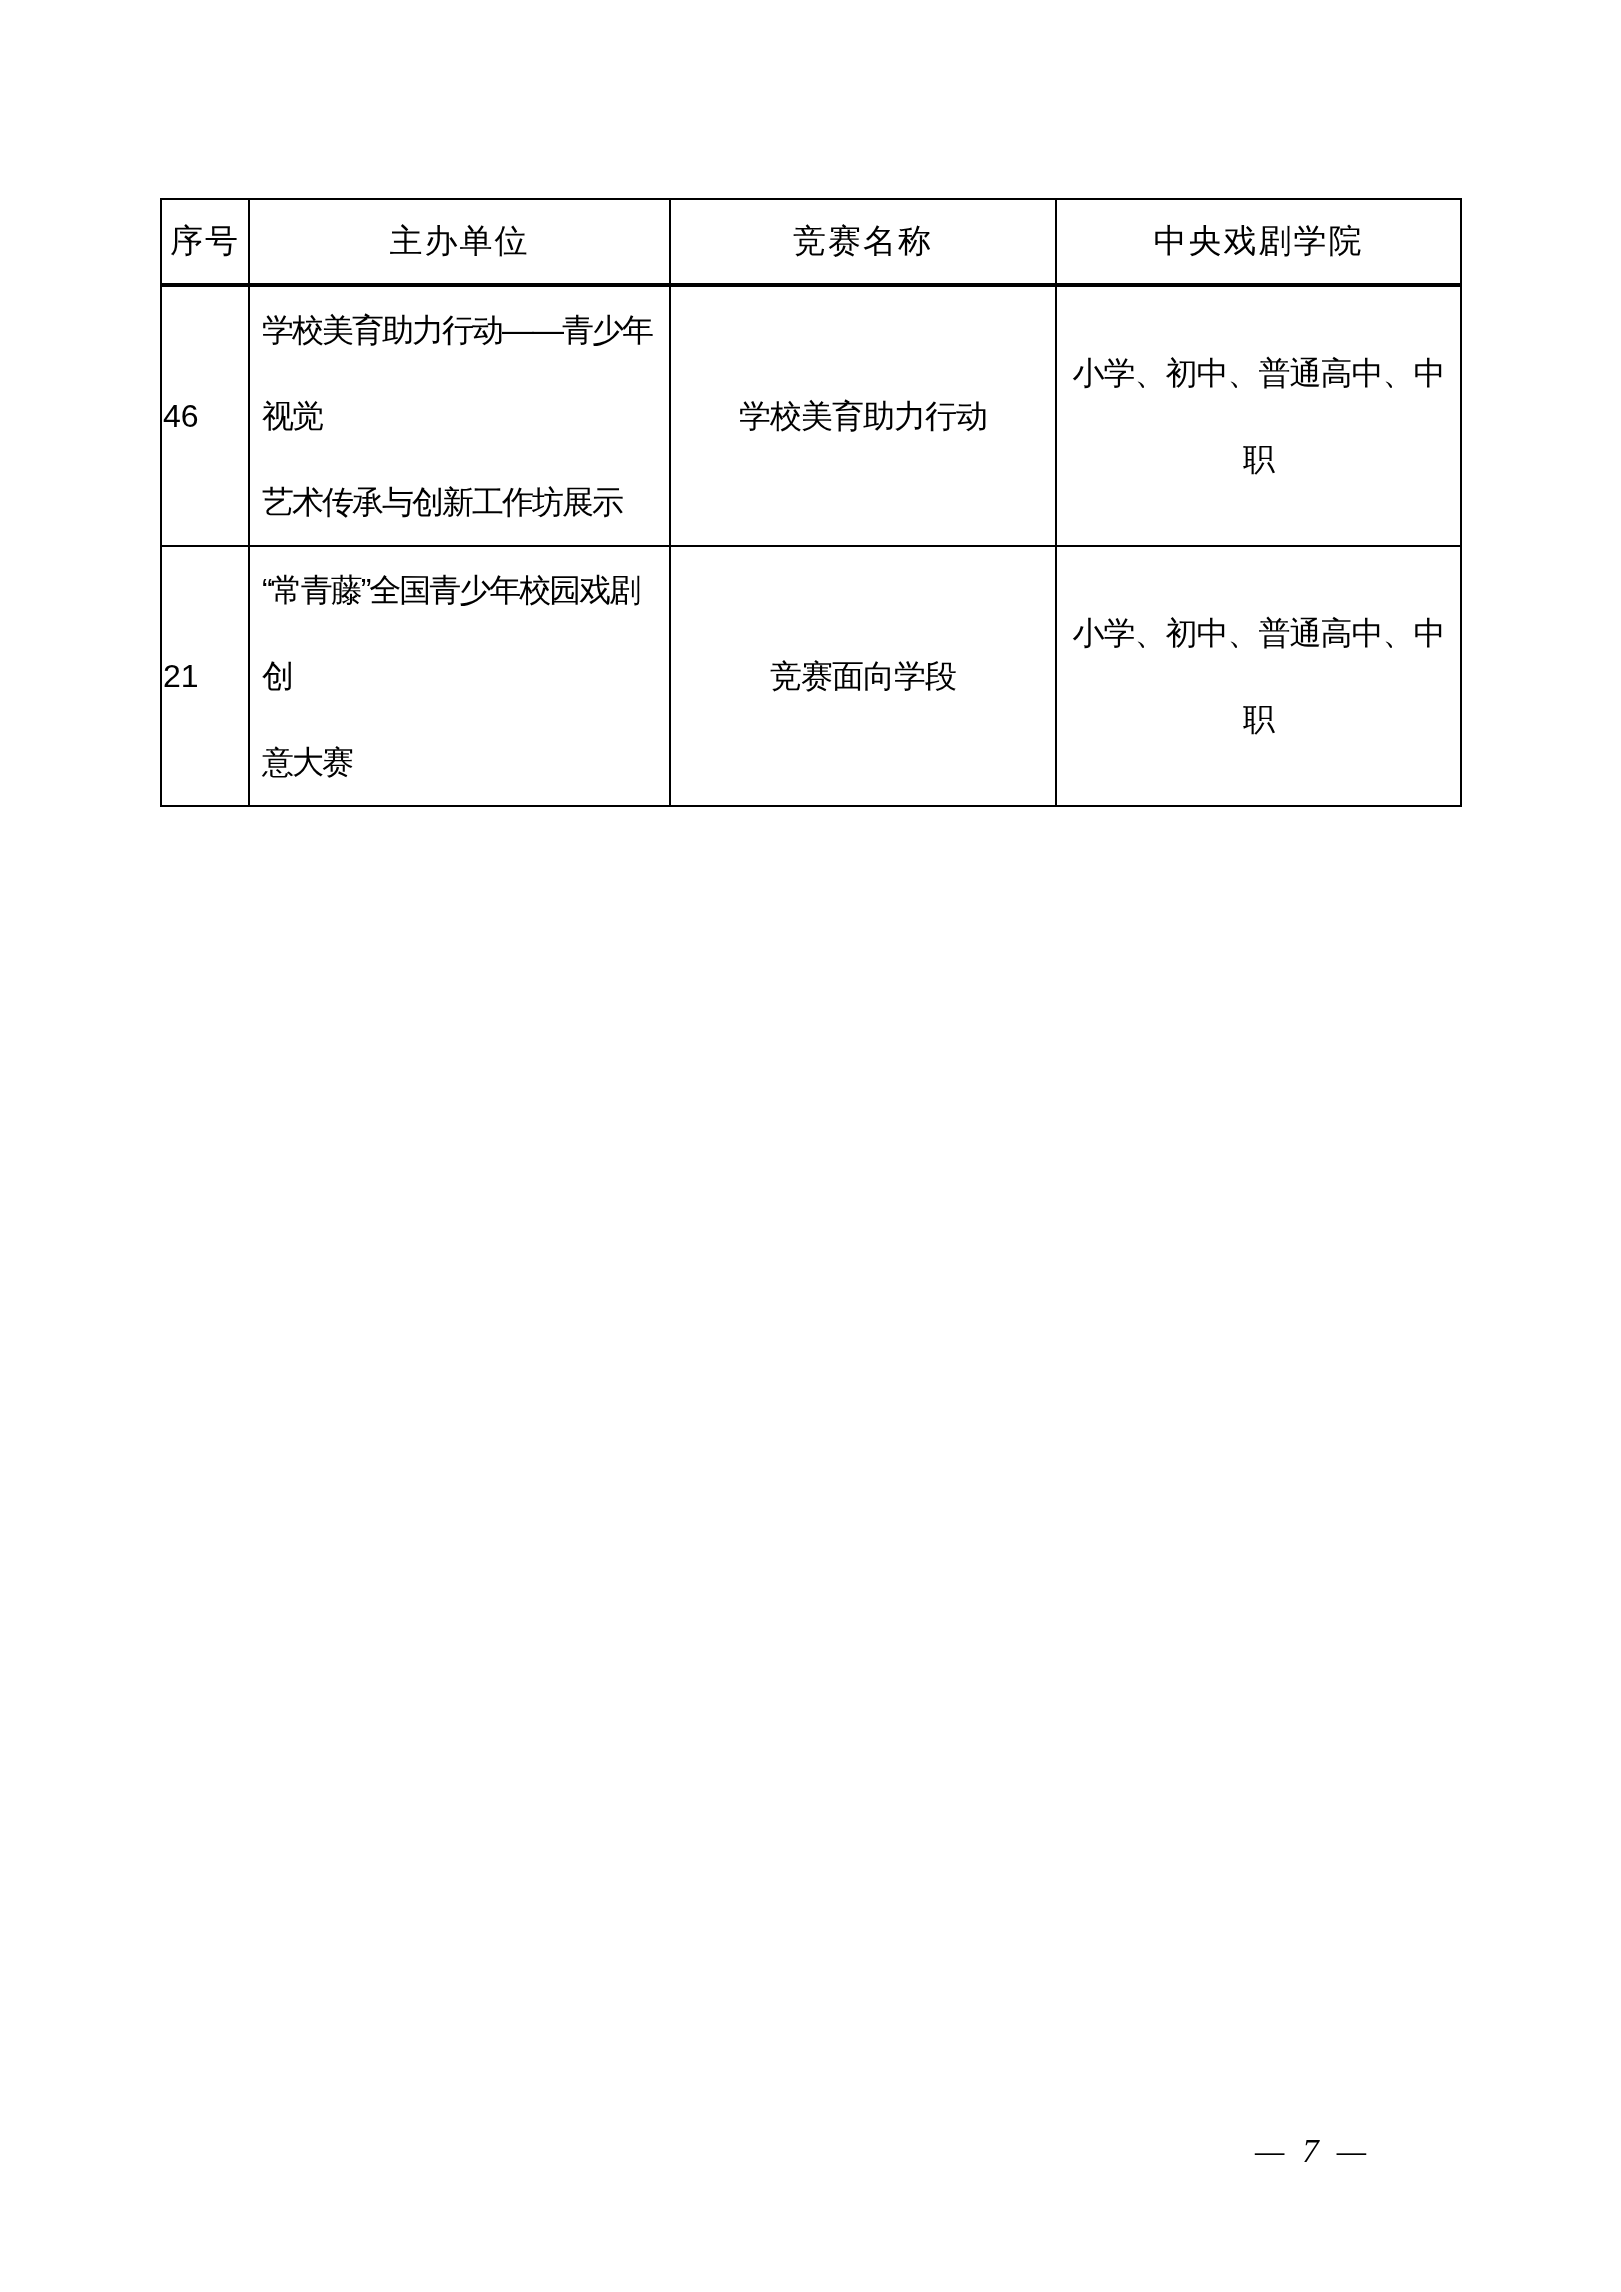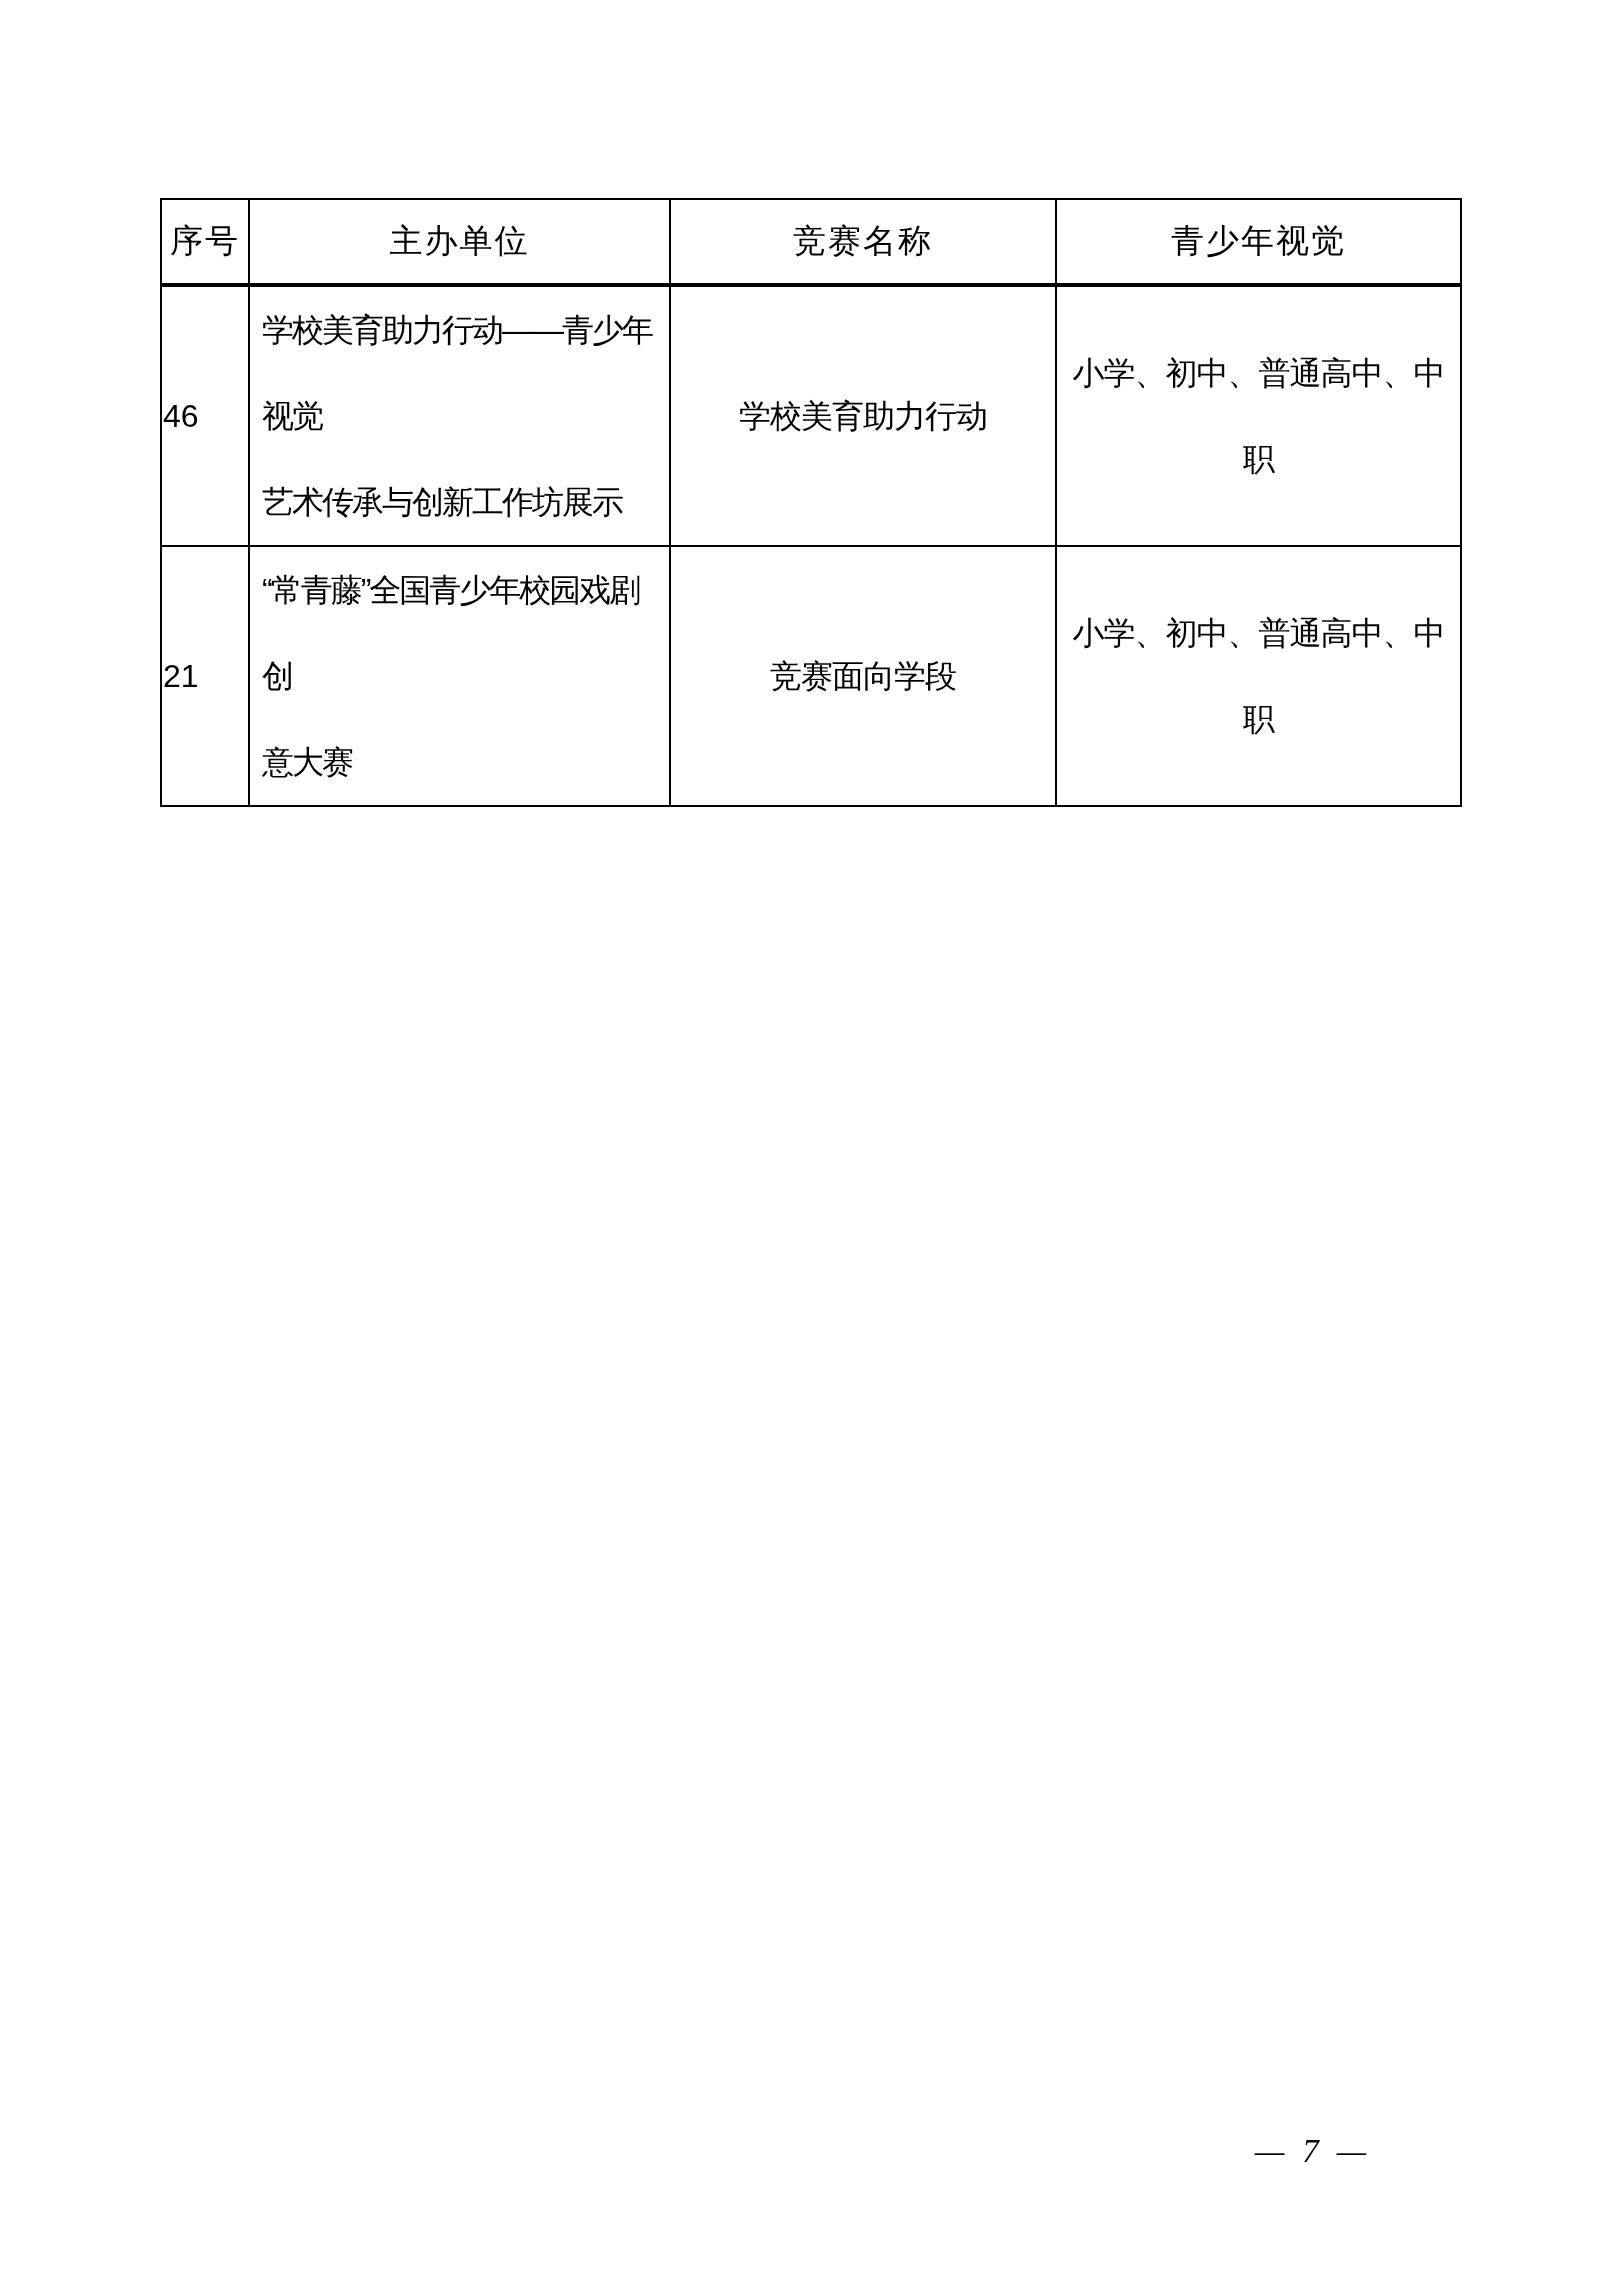--- a/index.html
+++ b/index.html
@@ -94,21 +94,21 @@
       <col class="c-seq">
       <col class="c-name">
       <col class="c-org">
       <col class="c-stage">
     </colgroup>
     <thead>
       <tr class="header-row">
         <th>序号</th>
         <th>主办单位</th>
         <th>竞赛名称</th>
-        <th>青少年视觉</th>
+        <th>中央戏剧学院</th>
       </tr>
     </thead>
     <tbody>
       <tr class="data-row row-46">
         <td class="cell-seq">46</td>
         <td class="cell-name">学校美育助力行动——青少年视觉
 艺术传承与创新工作坊展示</td>
         <td class="cell-org">学校美育助力行动</td>
         <td class="cell-stage">小学、初中、普通高中、中职</td>
       </tr>

